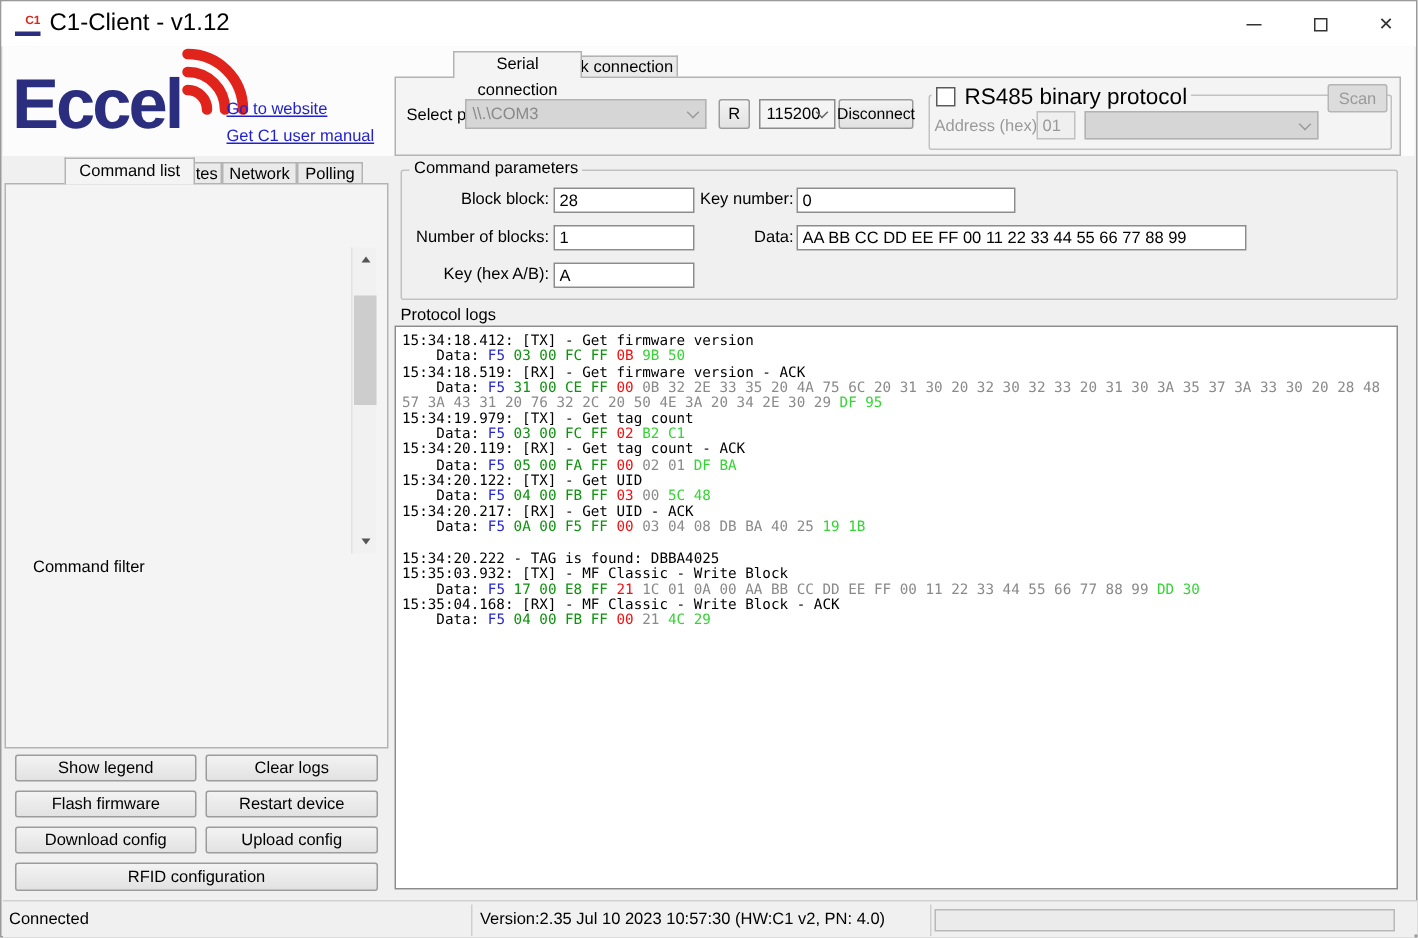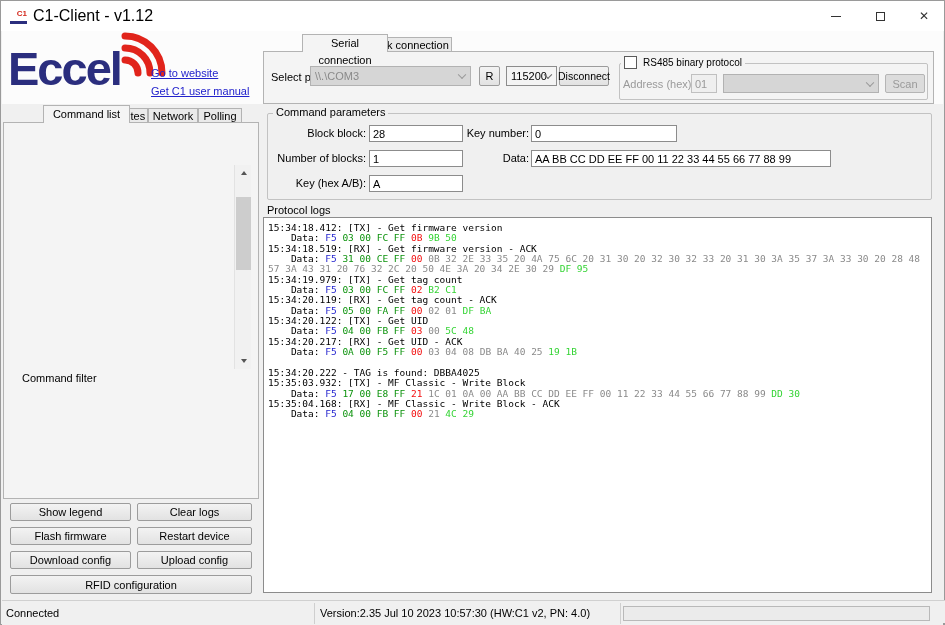--- a/index.html
+++ b/index.html
@@ -52,21 +52,21 @@
   .vscroll { position:absolute; right:0; top:0; width:17px; height:204px; background:#f1f1f1; border-left:1px solid #e2e2e2; }
   .sarrow { position:absolute; left:0; width:17px; height:16px; display:flex; align-items:center; justify-content:center; }
   .tri-up { width:0; height:0; border-left:3.5px solid transparent; border-right:3.5px solid transparent; border-bottom:4.5px solid #555; }
   .tri-dn { width:0; height:0; border-left:3.5px solid transparent; border-right:3.5px solid transparent; border-top:4.5px solid #555; }
   .thumb { position:absolute; left:1px; top:32px; width:15px; height:73px; background:#cdcdcd; }
 
   
   .cbrow { display:flex; align-items:center; margin:0 0 8px 18px; height:13px; }
   .cbbox { width:13px; height:13px; background:#fff; border:1px solid #4a4a4a; display:flex; align-items:center; justify-content:center; flex:none; }
   .ck { width:8px; height:4px; border-left:1.6px solid #111; border-bottom:1.6px solid #111; transform:rotate(-45deg) translate(0,-1px); }
-  .cblab { font-size:10px; margin-left:6px; white-space:nowrap; }
+  .cblab { font-size:15px; margin-left:6px; white-space:nowrap; }
 
   
   .logbox { position:absolute; left:262px; top:216px; width:669px; height:376px; background:#fff; border:1px solid #8c8c8c; padding:5px 0 0 4px; overflow:hidden; }
   .logline { height:10.35px; line-height:10.35px; font-size:9.5px; font-family:"DejaVu Sans Mono", monospace; white-space:pre; color:#000; }
   .logline span { font-family:"DejaVu Sans Mono", monospace; }
   .c-k { color:#000000; }
   .c-b { color:#2525cf; }
   .c-g { color:#0d930d; }
   .c-r { color:#f30f0f; }
   .c-p { color:#8a8a8a; }
@@ -209,21 +209,21 @@
   <div class="group" style="left:618px; top:62px; width:309px; height:37px; z-index:1"></div>
   <div class="abs" style="left:620px; top:55px; display:flex; align-items:center; background:#f4f4f4; padding:0 3px; z-index:2">
     <span class="cbbox" style="border-color:#5a5a5a"></span>
     <span class="cblab">RS485 binary protocol</span>
   </div>
   <div class="lbl dim" style="left:622px; top:77px; z-index:2">Address (hex):</div>
   <input class="tinput disabled" style="left: 690px; top: 73px; width: 26px; height: 19px; z-index: 2;" disabled="" value="01">
   <div class="combo disabled" style="left:722px; top:73px; width:156px; height:19px; z-index:2">
     <span class="chev"></span>
   </div>
-  <button class="btn disabled" style="left:884px; top:73px; width:40px; height:19px; z-index:2">Scan</button>
+  <button class="btn disabled" style="left:884px; top:55px; width:40px; height:19px; z-index:2">Scan</button>
 
   <div class="group" style="left:266px; top:112px; width:665px; height:87px"></div>
   <div class="gtitle" style="left:272px; top:105px; background:#f0f0f0">Command parameters</div>
 
   <div class="lbl right" style="left:266px; top:124px; width:99px; height:17px; line-height:17px">Block block:</div>
   <input class="tinput" style="left: 368px; top: 124px; width: 94px; height: 17px;" value="28">
 
   <div class="lbl right" style="left:400px; top:124px; width:128px; height:17px; line-height:17px">Key number:</div>
   <input class="tinput" style="left: 530px; top: 124px; width: 146px; height: 17px;" value="0">
 

